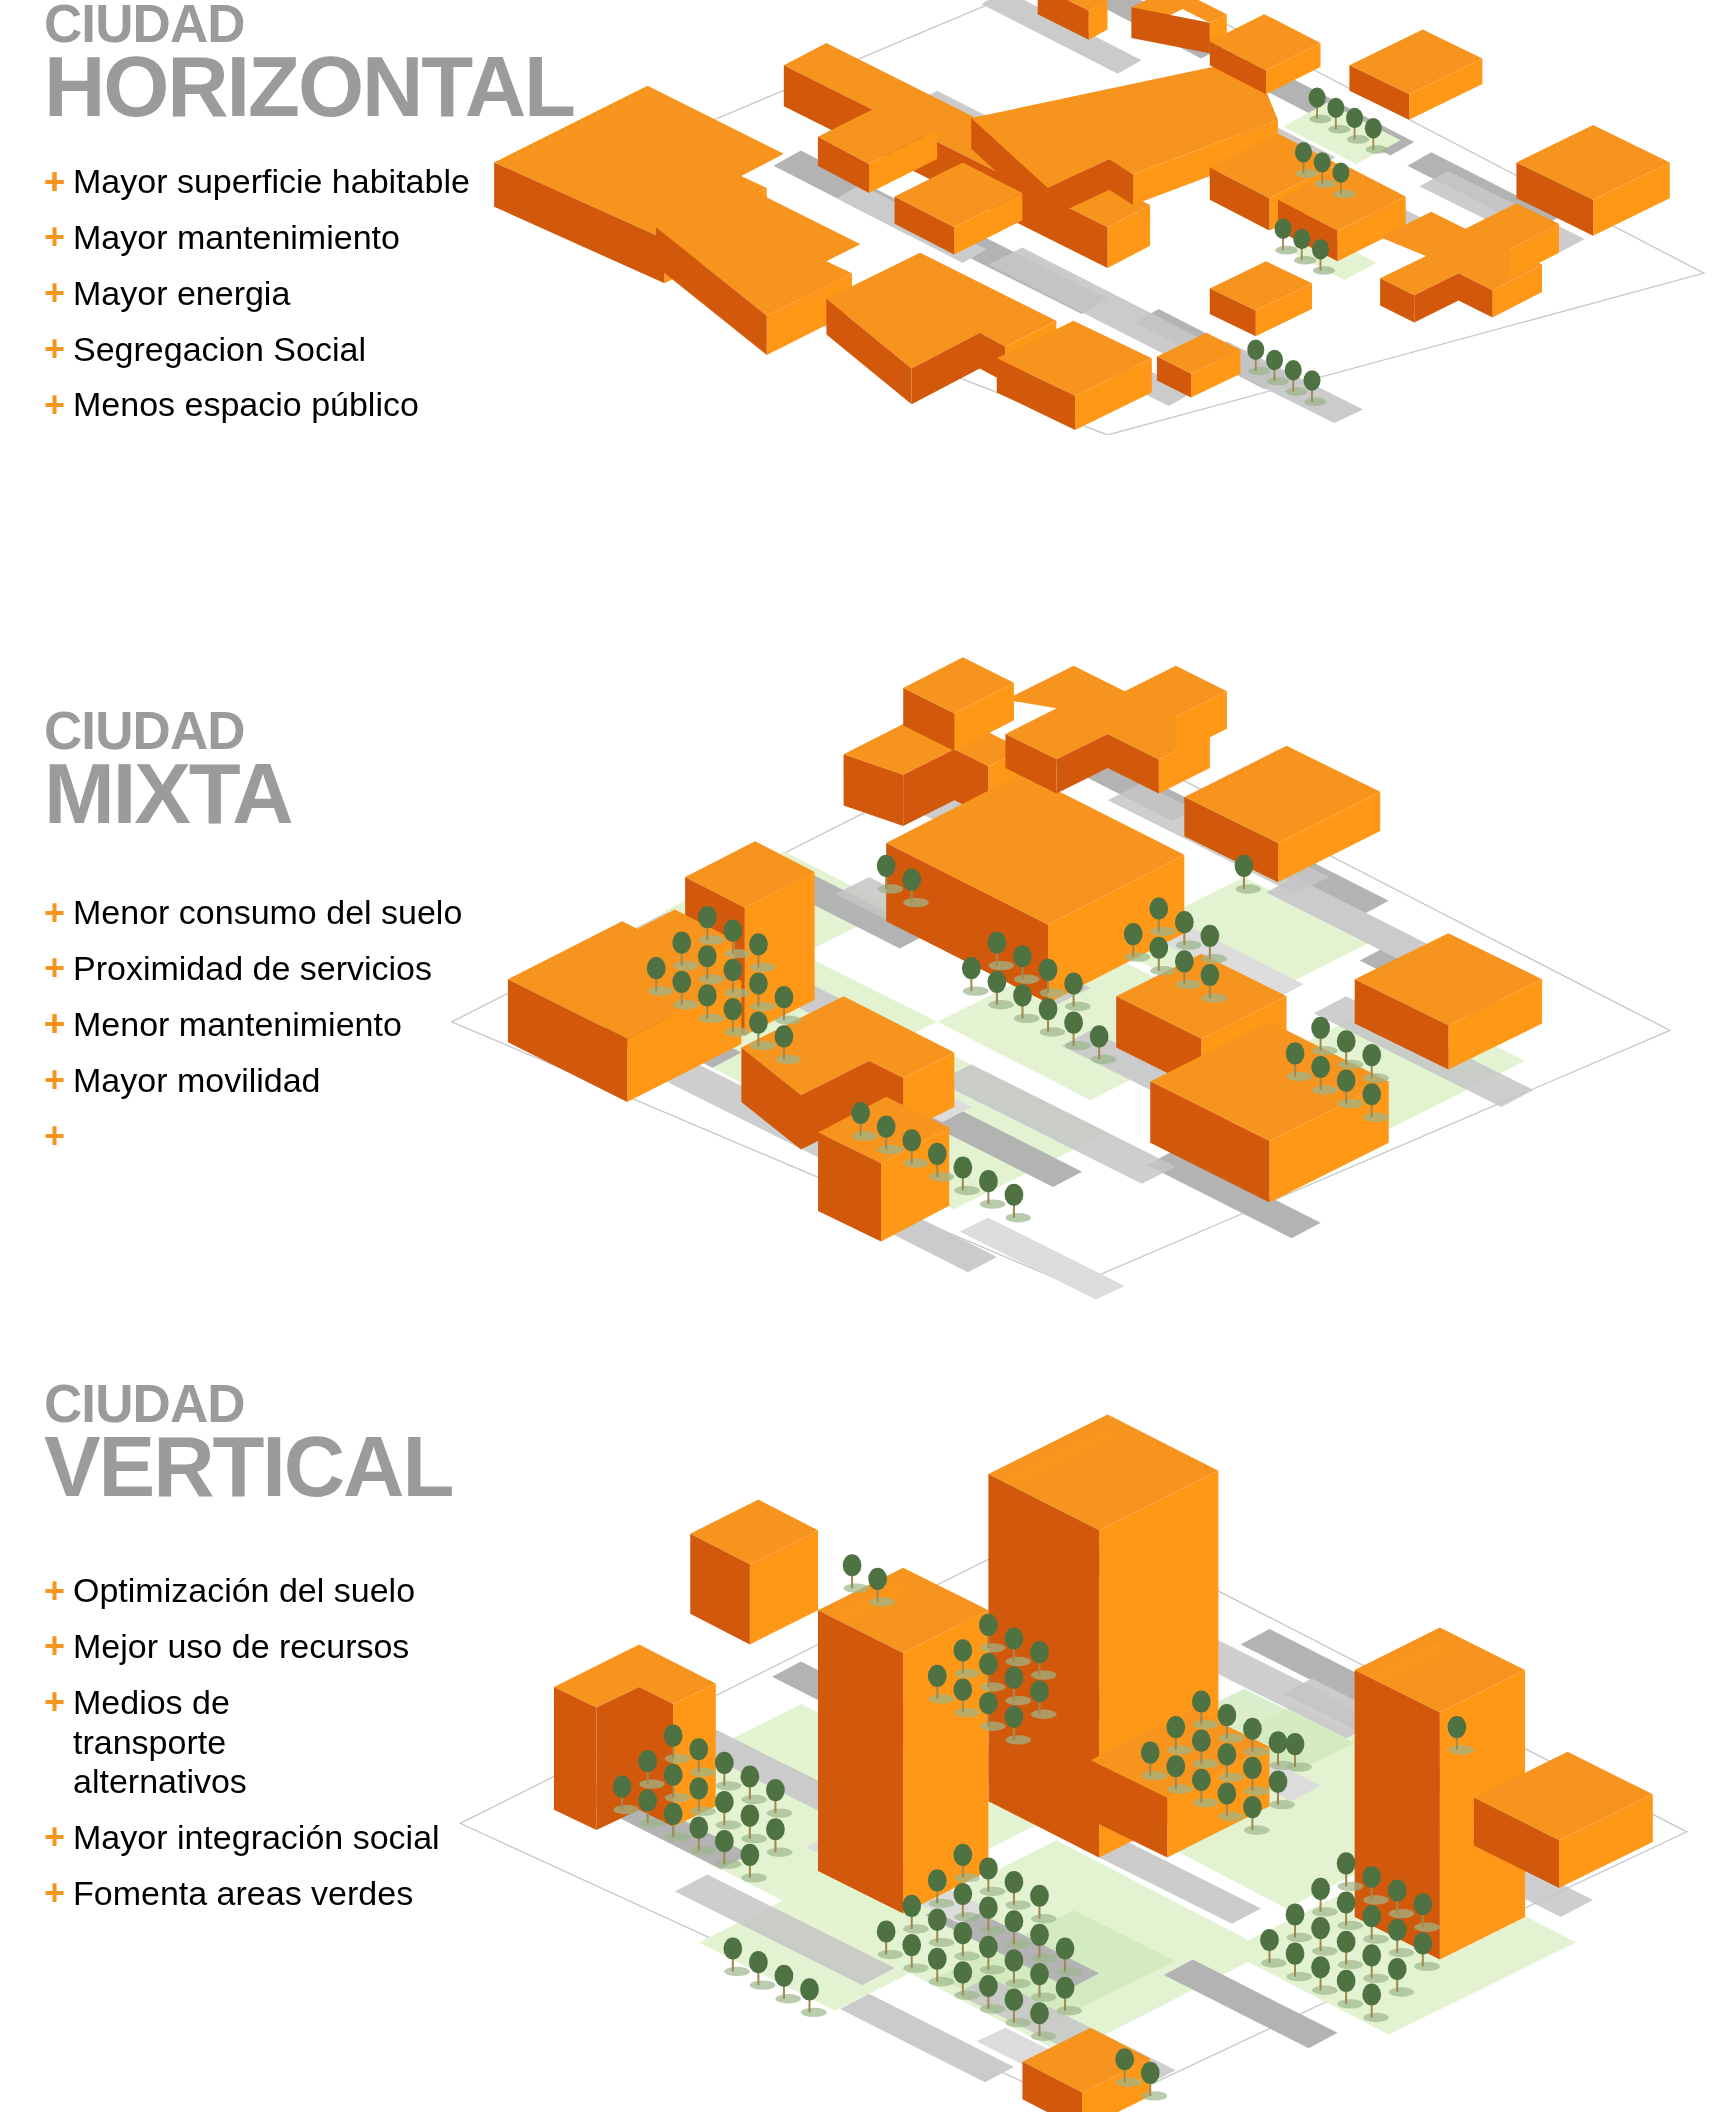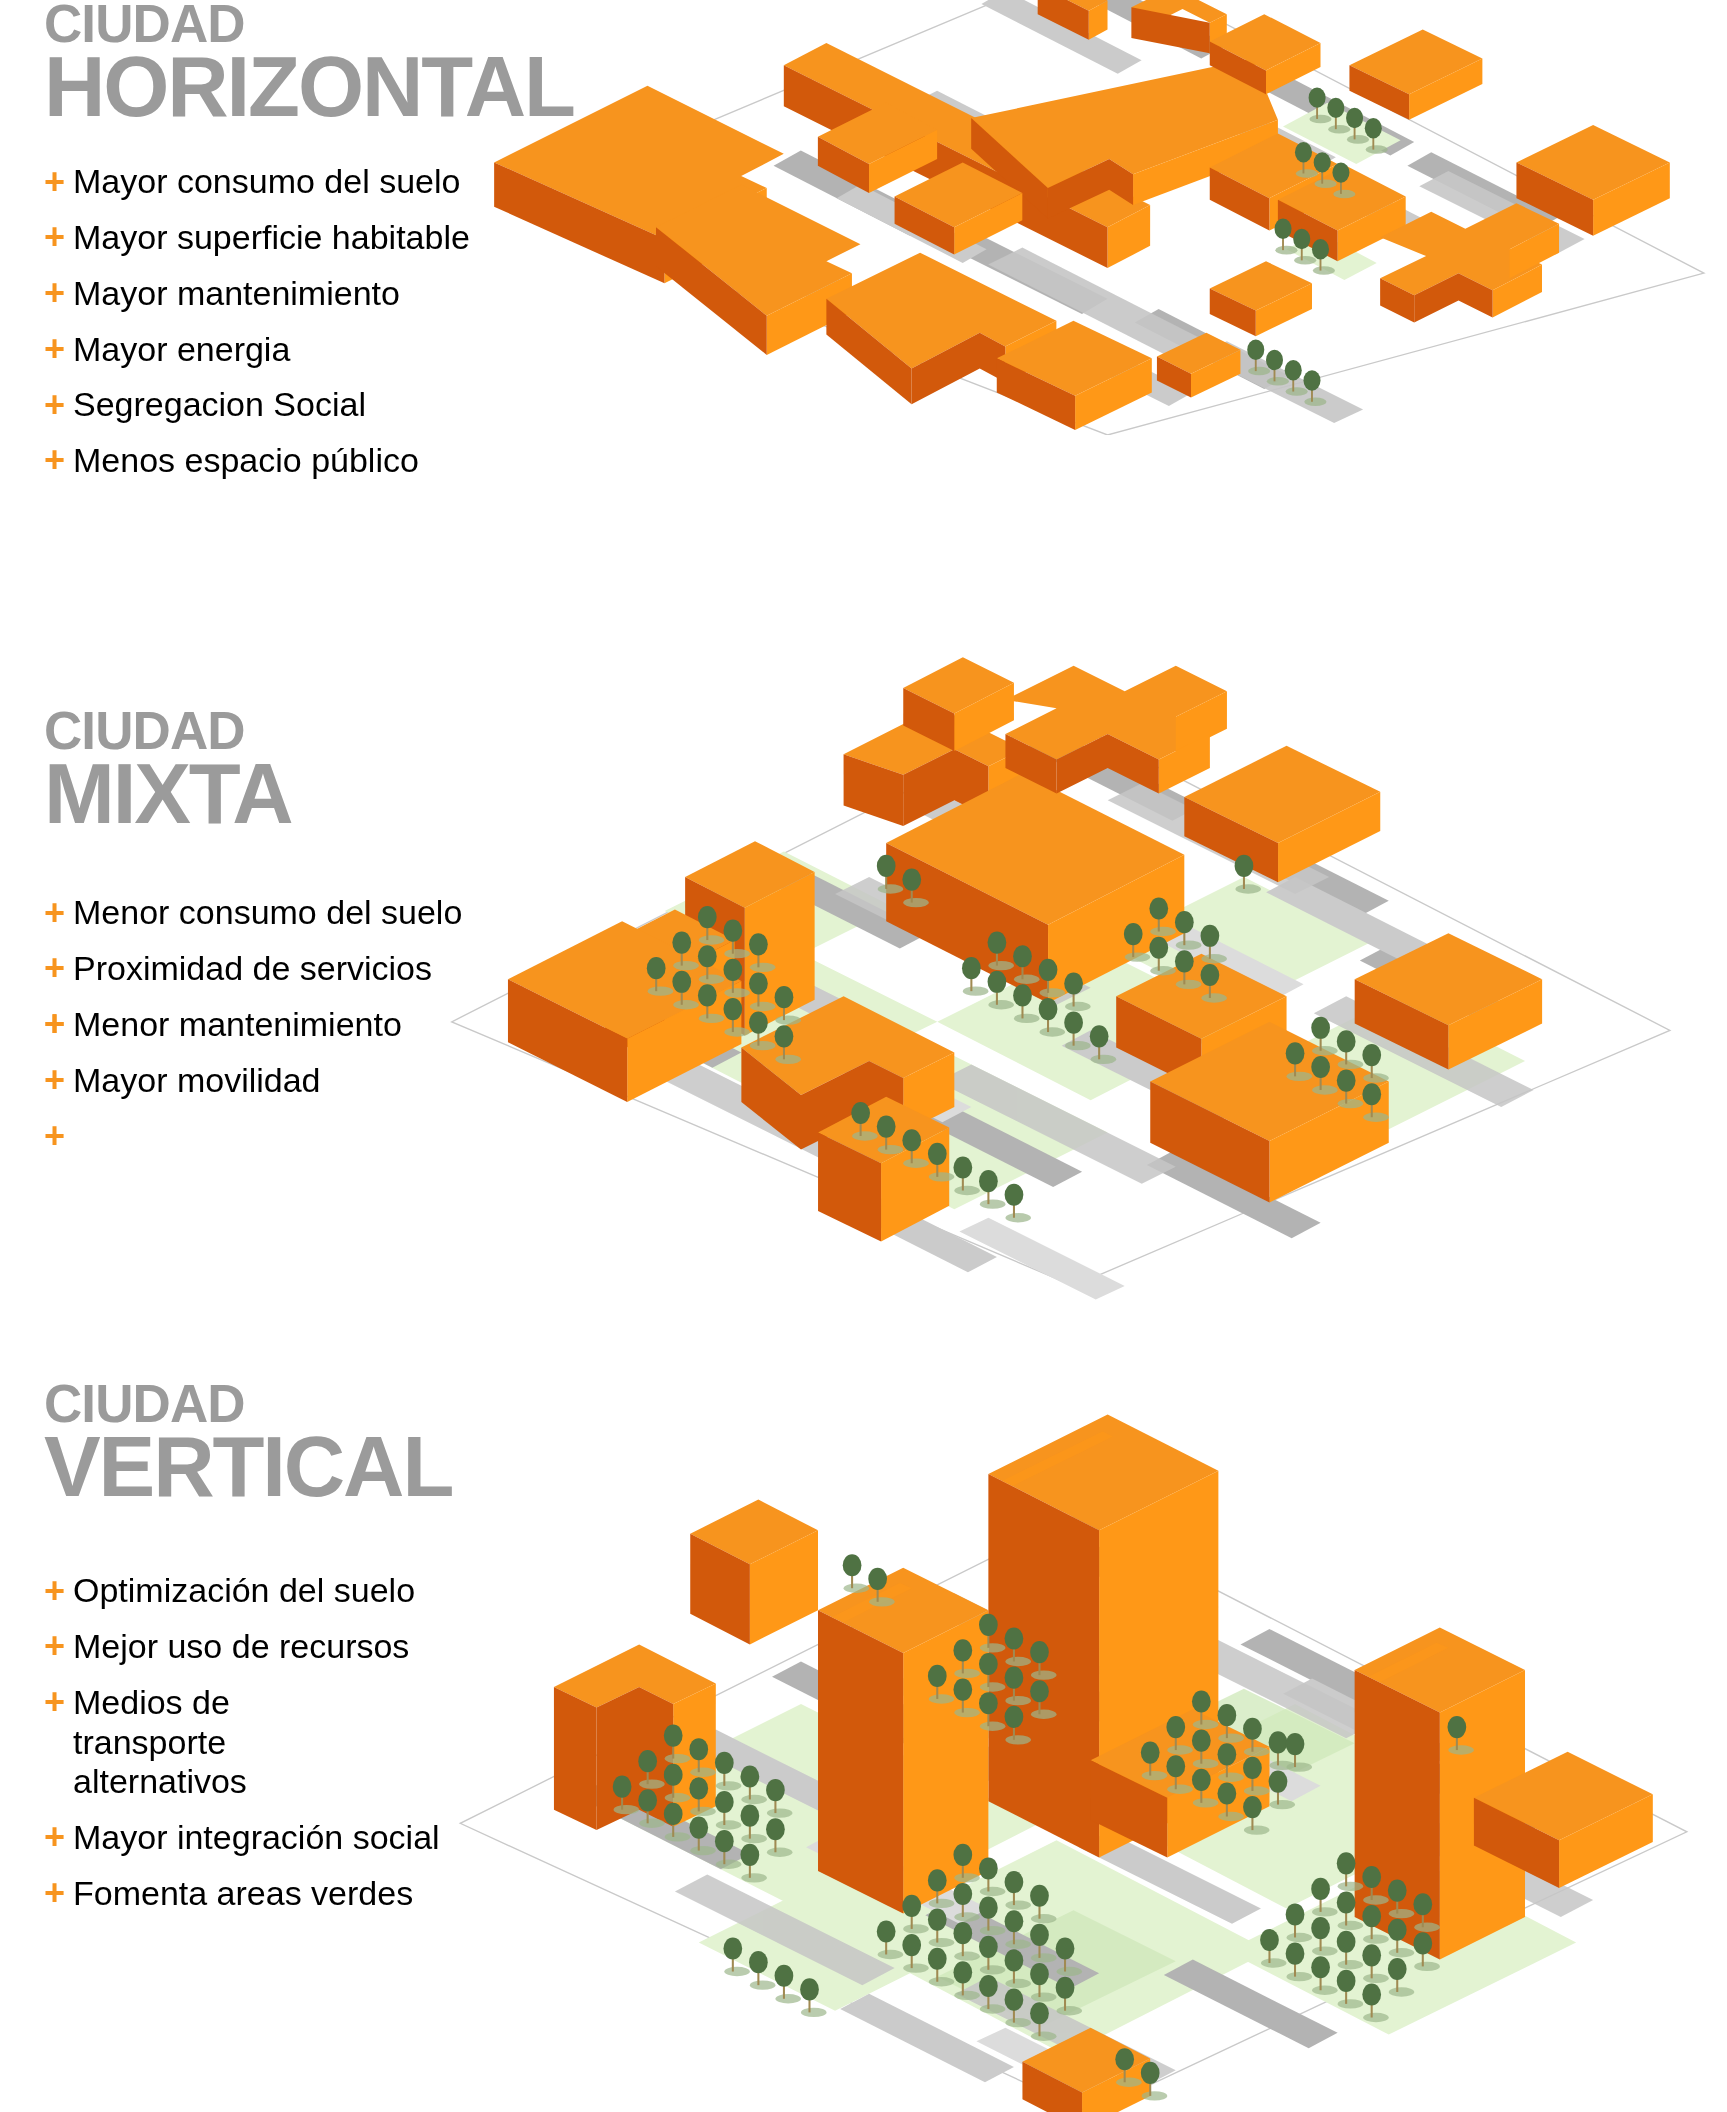--- a/index.html
+++ b/index.html
@@ -201,21 +201,21 @@
       </g>
     </svg>
   </div>
 
   <div class="textcol">
     <div class="title-block">
       <span class="t-small">CIUDAD</span>
       <span class="t-big">HORIZONTAL</span>
     </div>
     <ul class="blist" style="margin-top:37px;">
-      <li><span class="plus">+</span><span>Mayor consumo del suelo</span></li>
+      <li><span class="plus">+</span></li>
       <li><span class="plus">+</span><span>Mayor superficie habitable</span></li>
       <li><span class="plus">+</span><span>Mayor mantenimiento</span></li>
       <li><span class="plus">+</span><span>Mayor energia</span></li>
       <li><span class="plus">+</span><span>Segregacion Social</span></li>
       <li><span class="plus">+</span><span>Menos espacio público</span></li>
     </ul>
   </div>
 </div>
 
 <div class="section" id="sec-mixta">

